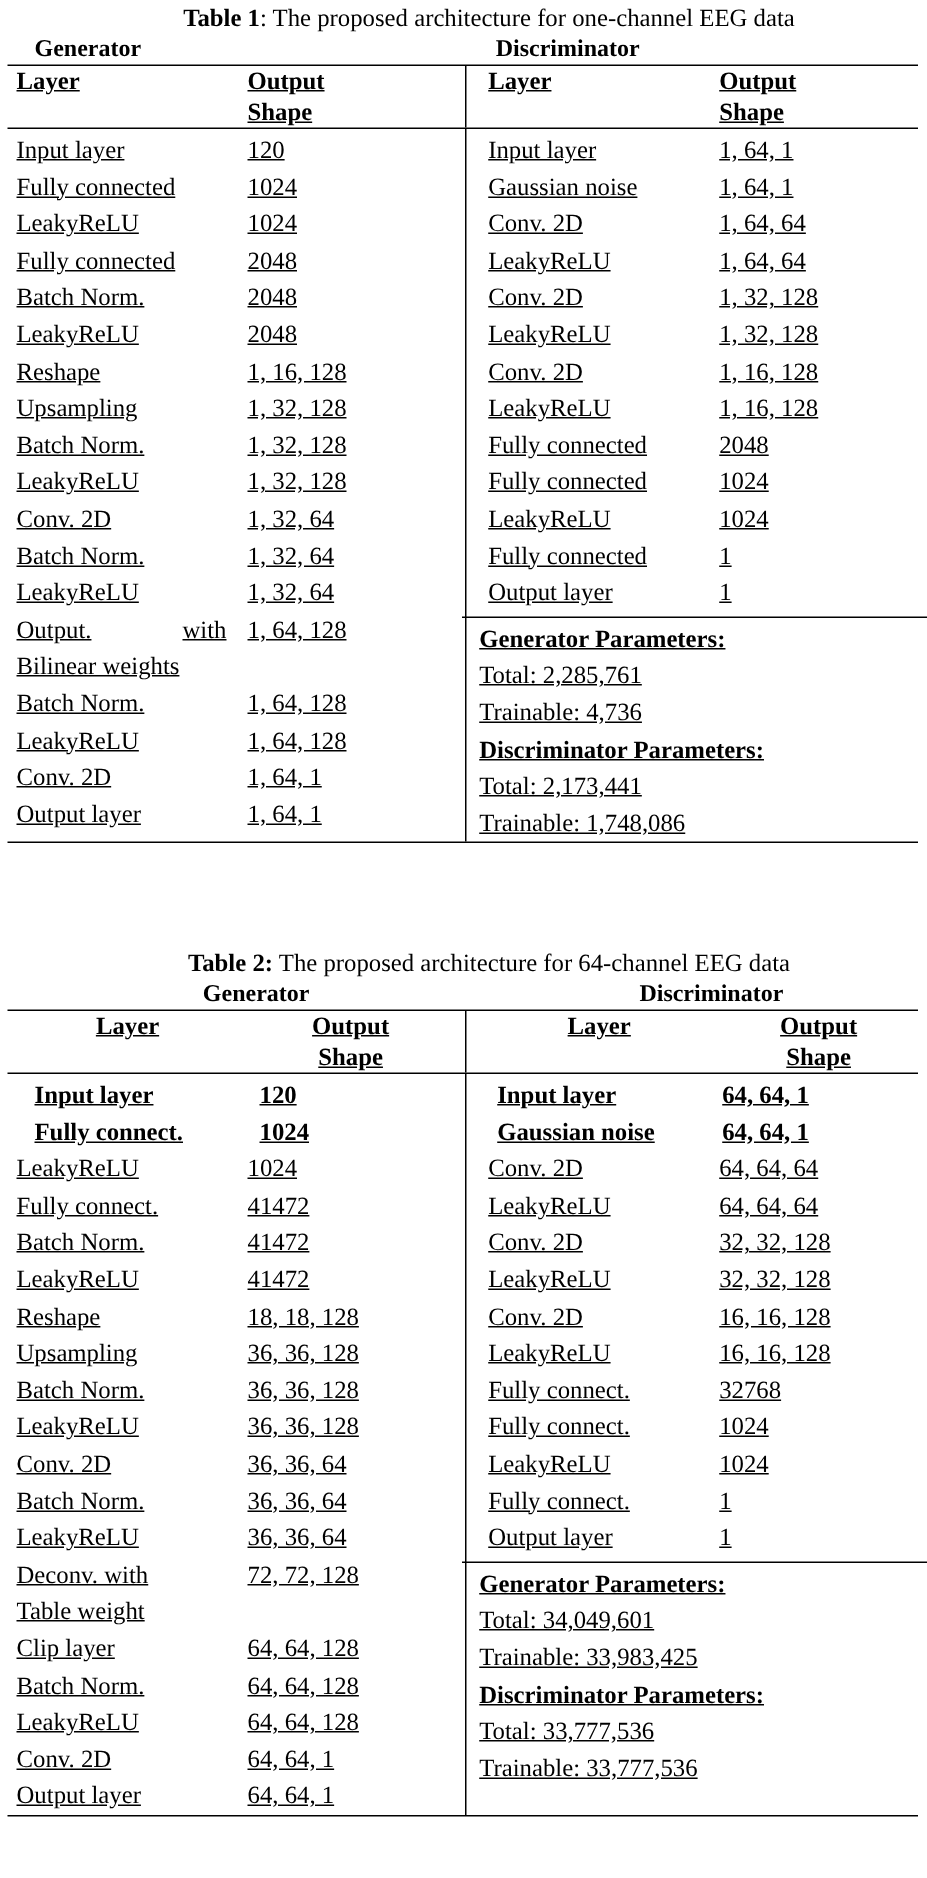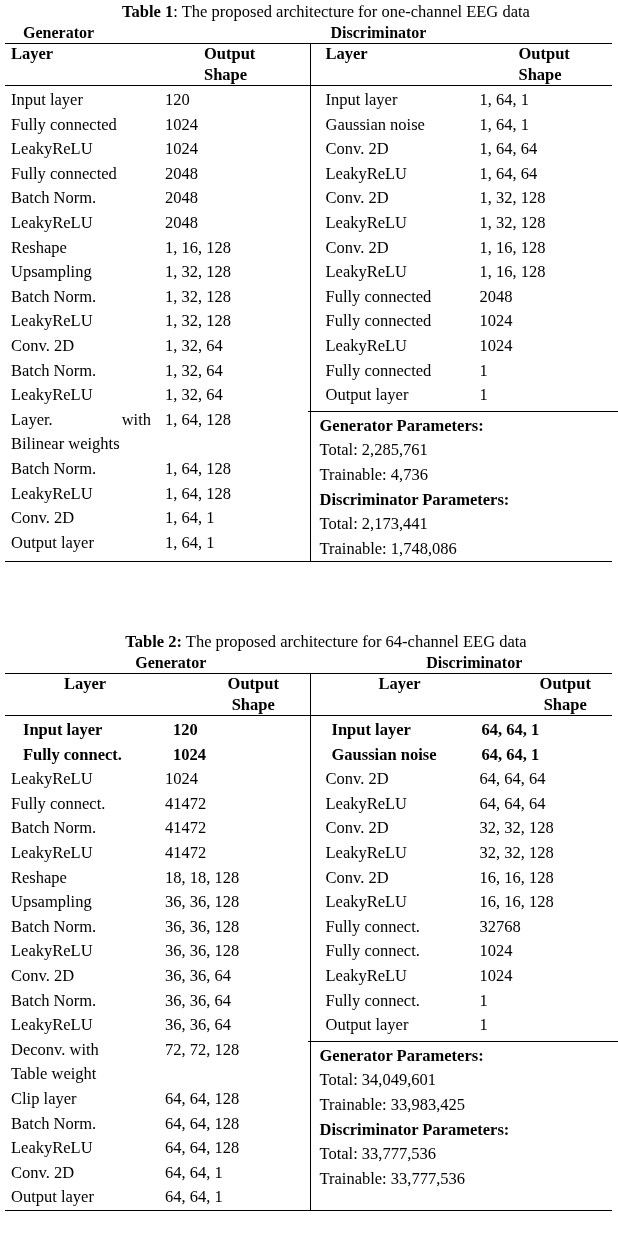--- a/index.html
+++ b/index.html
@@ -65,20 +65,21 @@
     height: 0;
     border-top: 1.4px solid #000;
   }
   .rule.thin { border-top-width: 1.1px; }
 
   .grid {
     position: relative;
     width: 607px;
     margin-left: 5px;
     display: flex;
+    text-decoration: underline;
   }
   .grid::after {
     content: "";
     position: absolute;
     left: 305px;
     top: 0;
     bottom: 0;
     width: 1.3px;
     background: #000;
   }
@@ -90,21 +91,21 @@
   .col.right { padding-left: 11px; }
 
   
   .hrow {
     display: flex;
     font-weight: bold;
     font-size: 16.5px;
     line-height: 20.5px;
   }
   .hrow .c-layer { width: 160px; padding-left: 6px; box-sizing: border-box; }
-  .hrow .c-shape { flex: 1; margin-left: 39px; }
+  .hrow .c-shape { flex: 1; }
   .hrow .c-shape .l2 { display: block; }
   .center-head .hrow { text-align: center; }
   .center-head .hrow .c-layer { padding-left: 0; }
 
   
   .drow {
     display: flex;
     font-size: 16.5px;
     line-height: 24.6px;
     white-space: nowrap;
@@ -228,21 +229,21 @@
           <div class="drow">
             <div class="c-layer">Batch Norm.</div>
             <div class="c-shape">1, 32, 64</div>
           </div>
           <div class="drow">
             <div class="c-layer">LeakyReLU</div>
             <div class="c-shape">1, 32, 64</div>
           </div>
           <div class="drow">
             <div class="c-layer justify">
-              <span>Layer.</span>
+              <span>Output.</span>
               <span>with</span>
             </div>
             <div class="c-shape">1, 64, 128</div>
           </div>
           <div class="drow">
             <div class="c-layer">Bilinear weights</div>
             <div class="c-shape"></div>
           </div>
           <div class="drow">
             <div class="c-layer">Batch Norm.</div>

